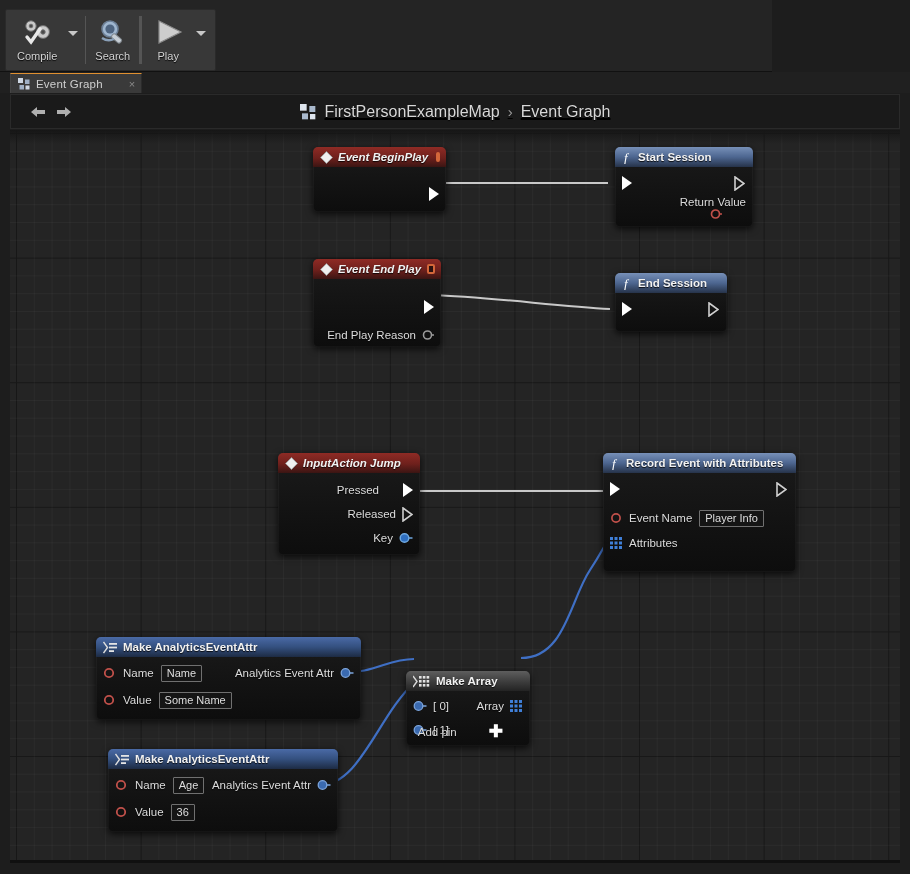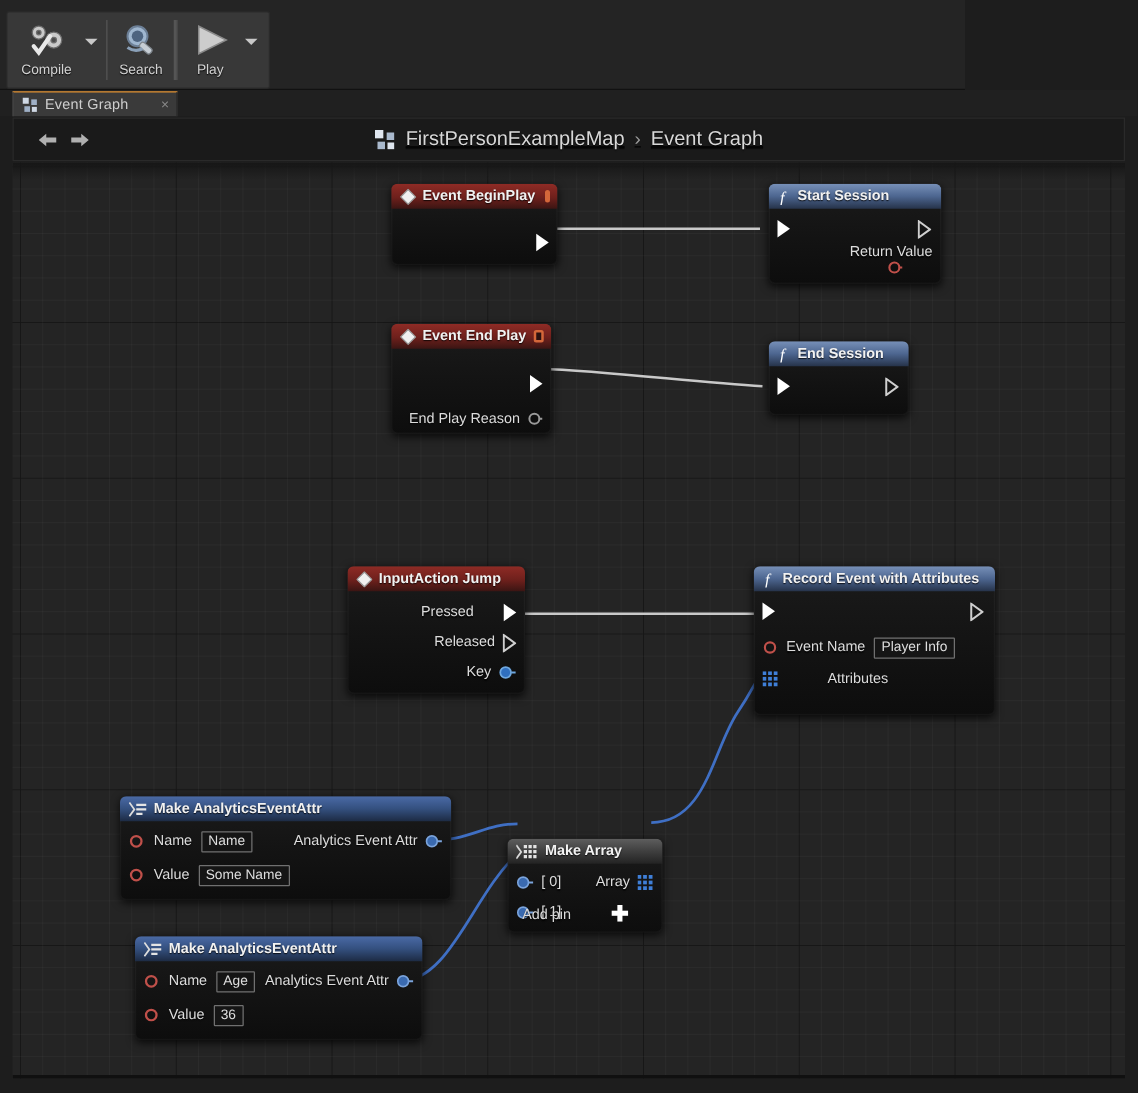--- a/index.html
+++ b/index.html
@@ -169,20 +169,21 @@
     overflow: hidden;
   }
   .nhead {
     height: 20px;
     display: flex; align-items: center;
     padding: 0 6px 0 7px;
     position: relative;
   }
   .nhead.event {
     background: linear-gradient(to bottom, #8f2b25 0%, #6e201c 55%, #3b1513 100%);
+    font-style: italic;
   }
   .nhead.func {
     background: linear-gradient(to bottom, #7790b8 0%, #4d6690 50%, #26334a 100%);
   }
   .nhead.pure {
     background: linear-gradient(to bottom, #4a6aa6 0%, #34507f 50%, #1d2b44 100%);
   }
   .nhead.array {
     background: linear-gradient(to bottom, #5e5e5e 0%, #3f3f3f 50%, #232323 100%);
   }
@@ -520,21 +521,21 @@
         </span>
         <div class="prow" style="position:absolute; left:0; top:34px;">
           <span class="pin l">
             <svg width="13" height="12" viewBox="0 0 13 12">
                 <circle cx="6" cy="6" r="4.1" fill="none" stroke="#c0504a" stroke-width="1.7"></circle>
               </svg>
           </span>
           <span class="plabel">Event Name</span>
           <span class="valbox">Player Info</span>
         </div>
-        <div class="prow" style="position:absolute; left:0; top:59px;gap:33px;">
+        <div class="prow" style="position:absolute; left:0; top:59px;">
           <span class="pin l">
             <svg width="13" height="13" viewBox="0 0 13 13">
               <g fill="#3f7fd8">
                 <rect x="0" y="0" width="3" height="3"></rect>
                   <rect x="4.5" y="0" width="3" height="3"></rect>
                   <rect x="9" y="0" width="3" height="3"></rect>
                 <rect x="0" y="4.5" width="3" height="3"></rect>
                   <rect x="4.5" y="4.5" width="3" height="3"></rect>
                   <rect x="9" y="4.5" width="3" height="3"></rect>
                 <rect x="0" y="9" width="3" height="3"></rect>

